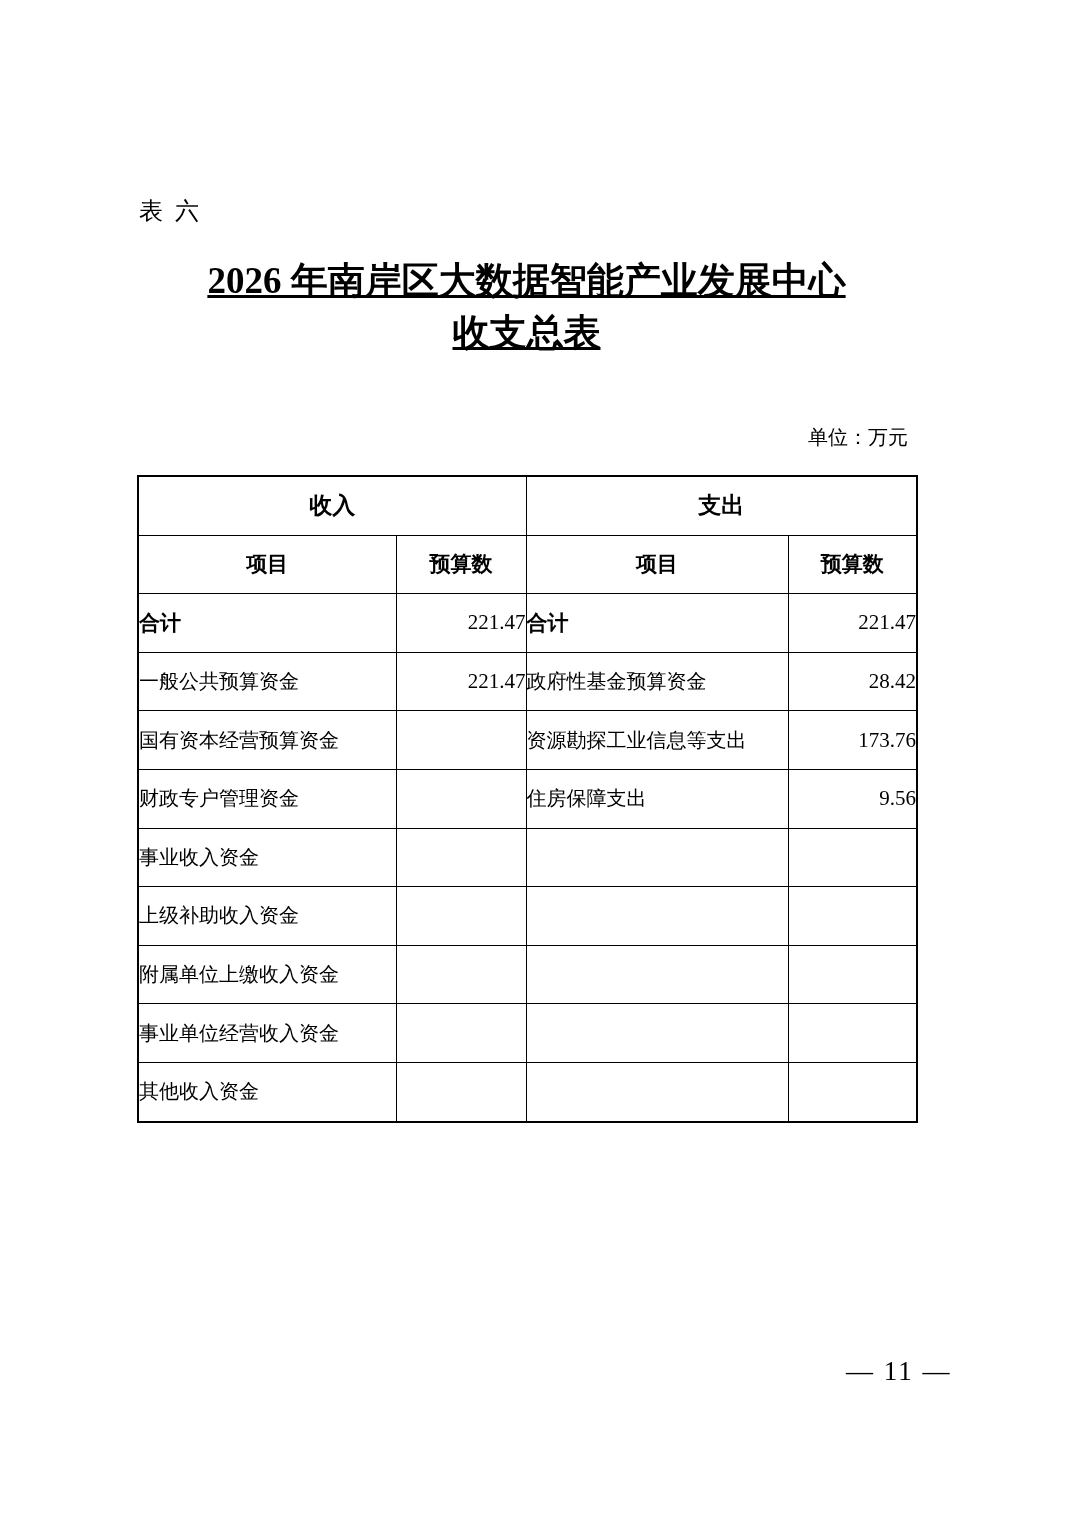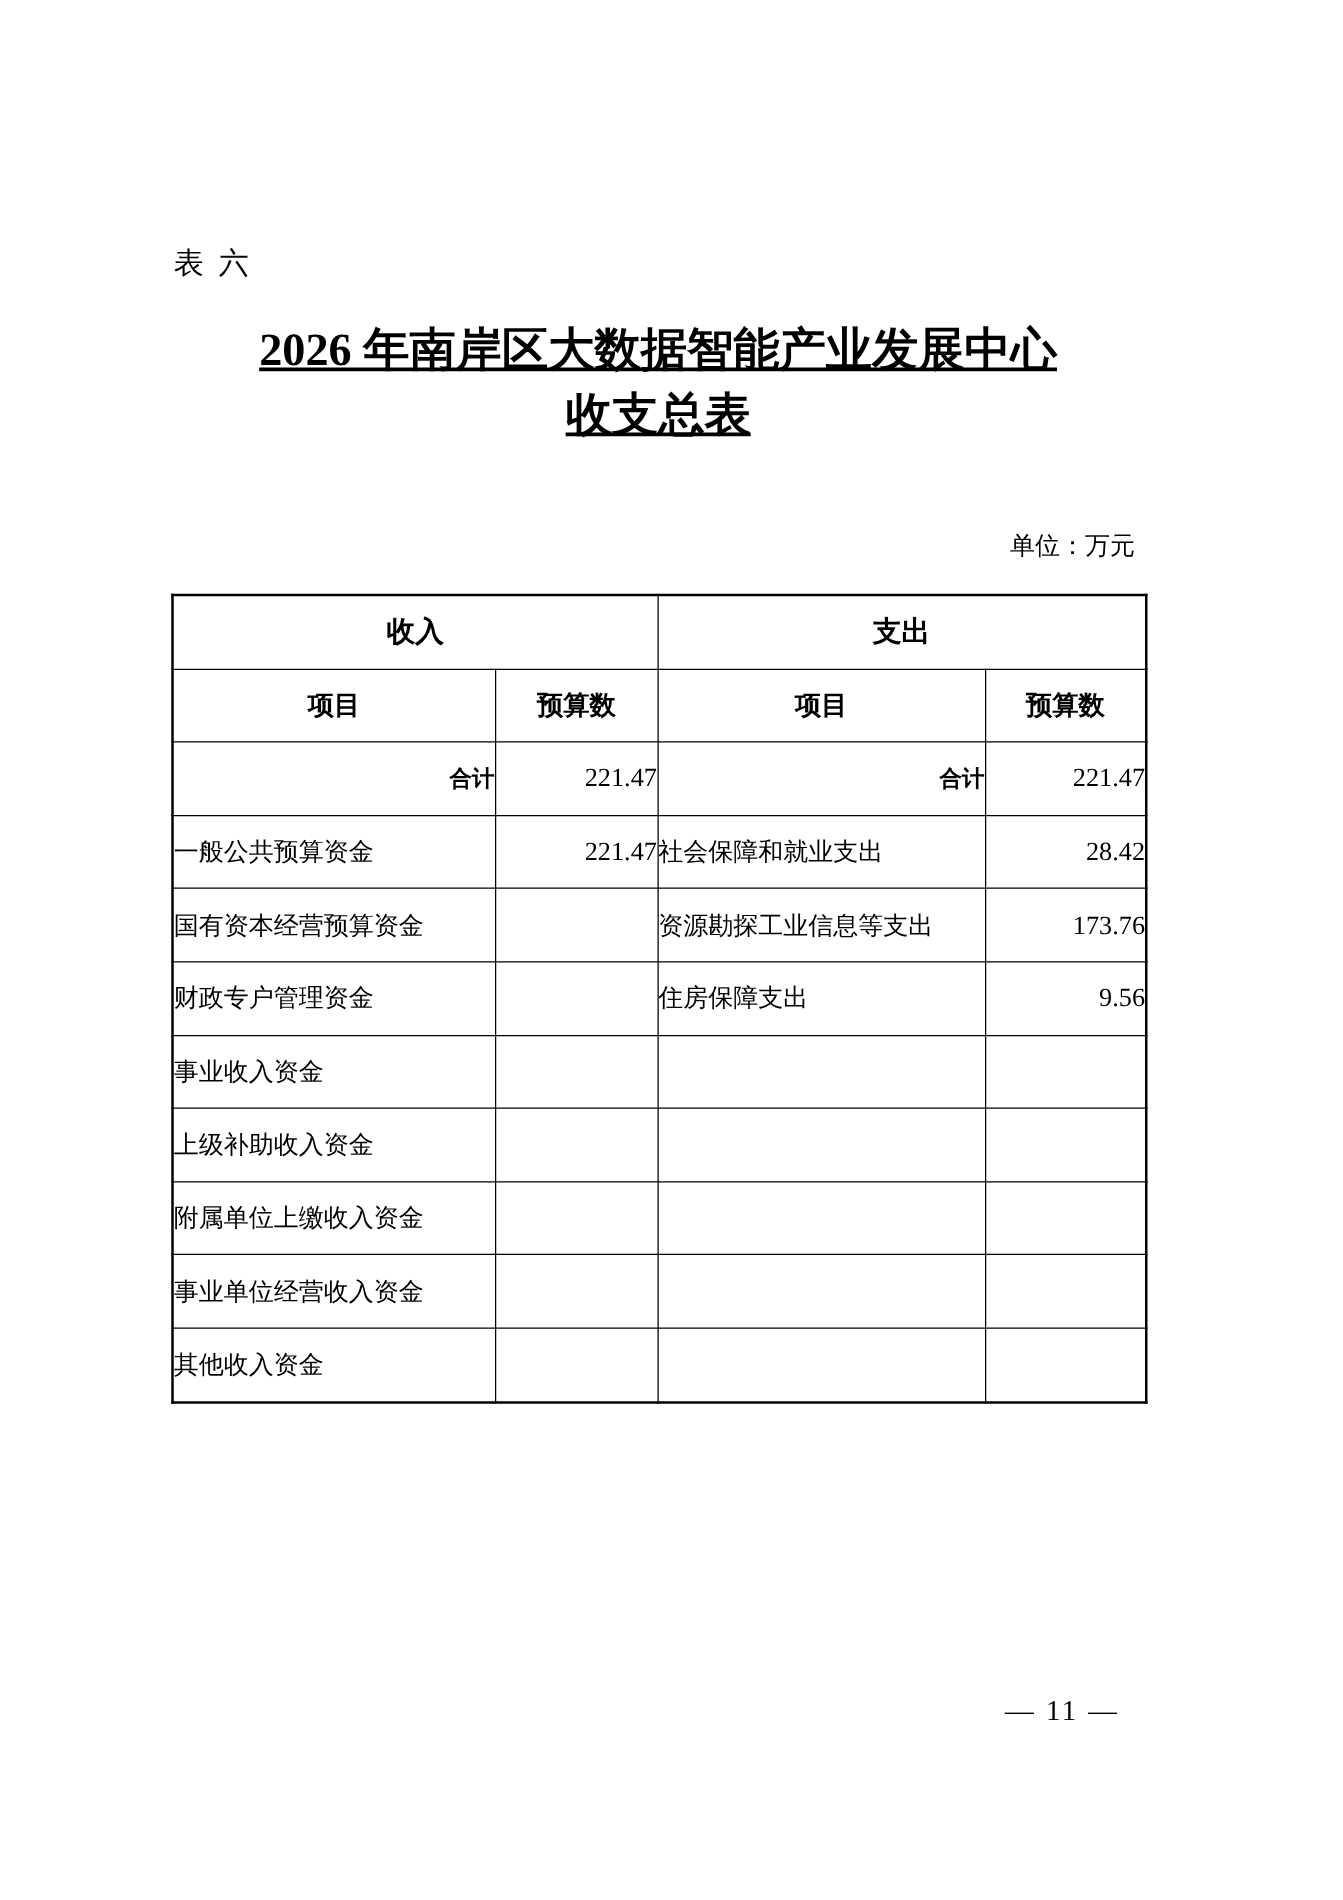--- a/index.html
+++ b/index.html
@@ -84,31 +84,31 @@
     font-family: Liberation Mono, monospace;
     font-weight: normal;
   }
   .num-cell {
     font-size: 21px;
     text-align: right;
     padding-right: 12px;
     font-family: "Liberation Serif", "DejaVu Serif", serif;
   }
   tr.total-row .item-cell {
-    text-align: right;
+    text-align: left;
     padding-left: 0;
     font-family: "Liberation Sans", "DejaVu Sans", sans-serif;
     font-weight: bold;
-    font-size: 18px;
+    font-size: 21px;
   }
   .page-number {
     position: absolute;
     top: 1356px;
-    left: 804px;
-    font-size: 23px;
+    left: 846px;
+    font-size: 27px;
     letter-spacing: 2px;
     font-family: "Liberation Serif", "DejaVu Serif", serif;
   }
 </style>
 </head>
 <body>
 
 <div class="page">
 
   <div class="table-label">表六</div>
@@ -141,21 +141,21 @@
     <tbody>
         <tr class="total-row">
     <td class="item-cell">合计</td>
     <td class="num-cell">221.47</td>
     <td class="item-cell">合计</td>
     <td class="num-cell">221.47</td>
   </tr>
         <tr>
     <td class="item-cell">一般公共预算资金</td>
     <td class="num-cell">221.47</td>
-    <td class="item-cell">社会保障和就业支出</td>
+    <td class="item-cell">政府性基金预算资金</td>
     <td class="num-cell">28.42</td>
   </tr>
         <tr>
     <td class="item-cell">国有资本经营预算资金</td>
     <td class="num-cell"></td>
     <td class="item-cell">资源勘探工业信息等支出</td>
     <td class="num-cell">173.76</td>
   </tr>
         <tr>
     <td class="item-cell">财政专户管理资金</td>

